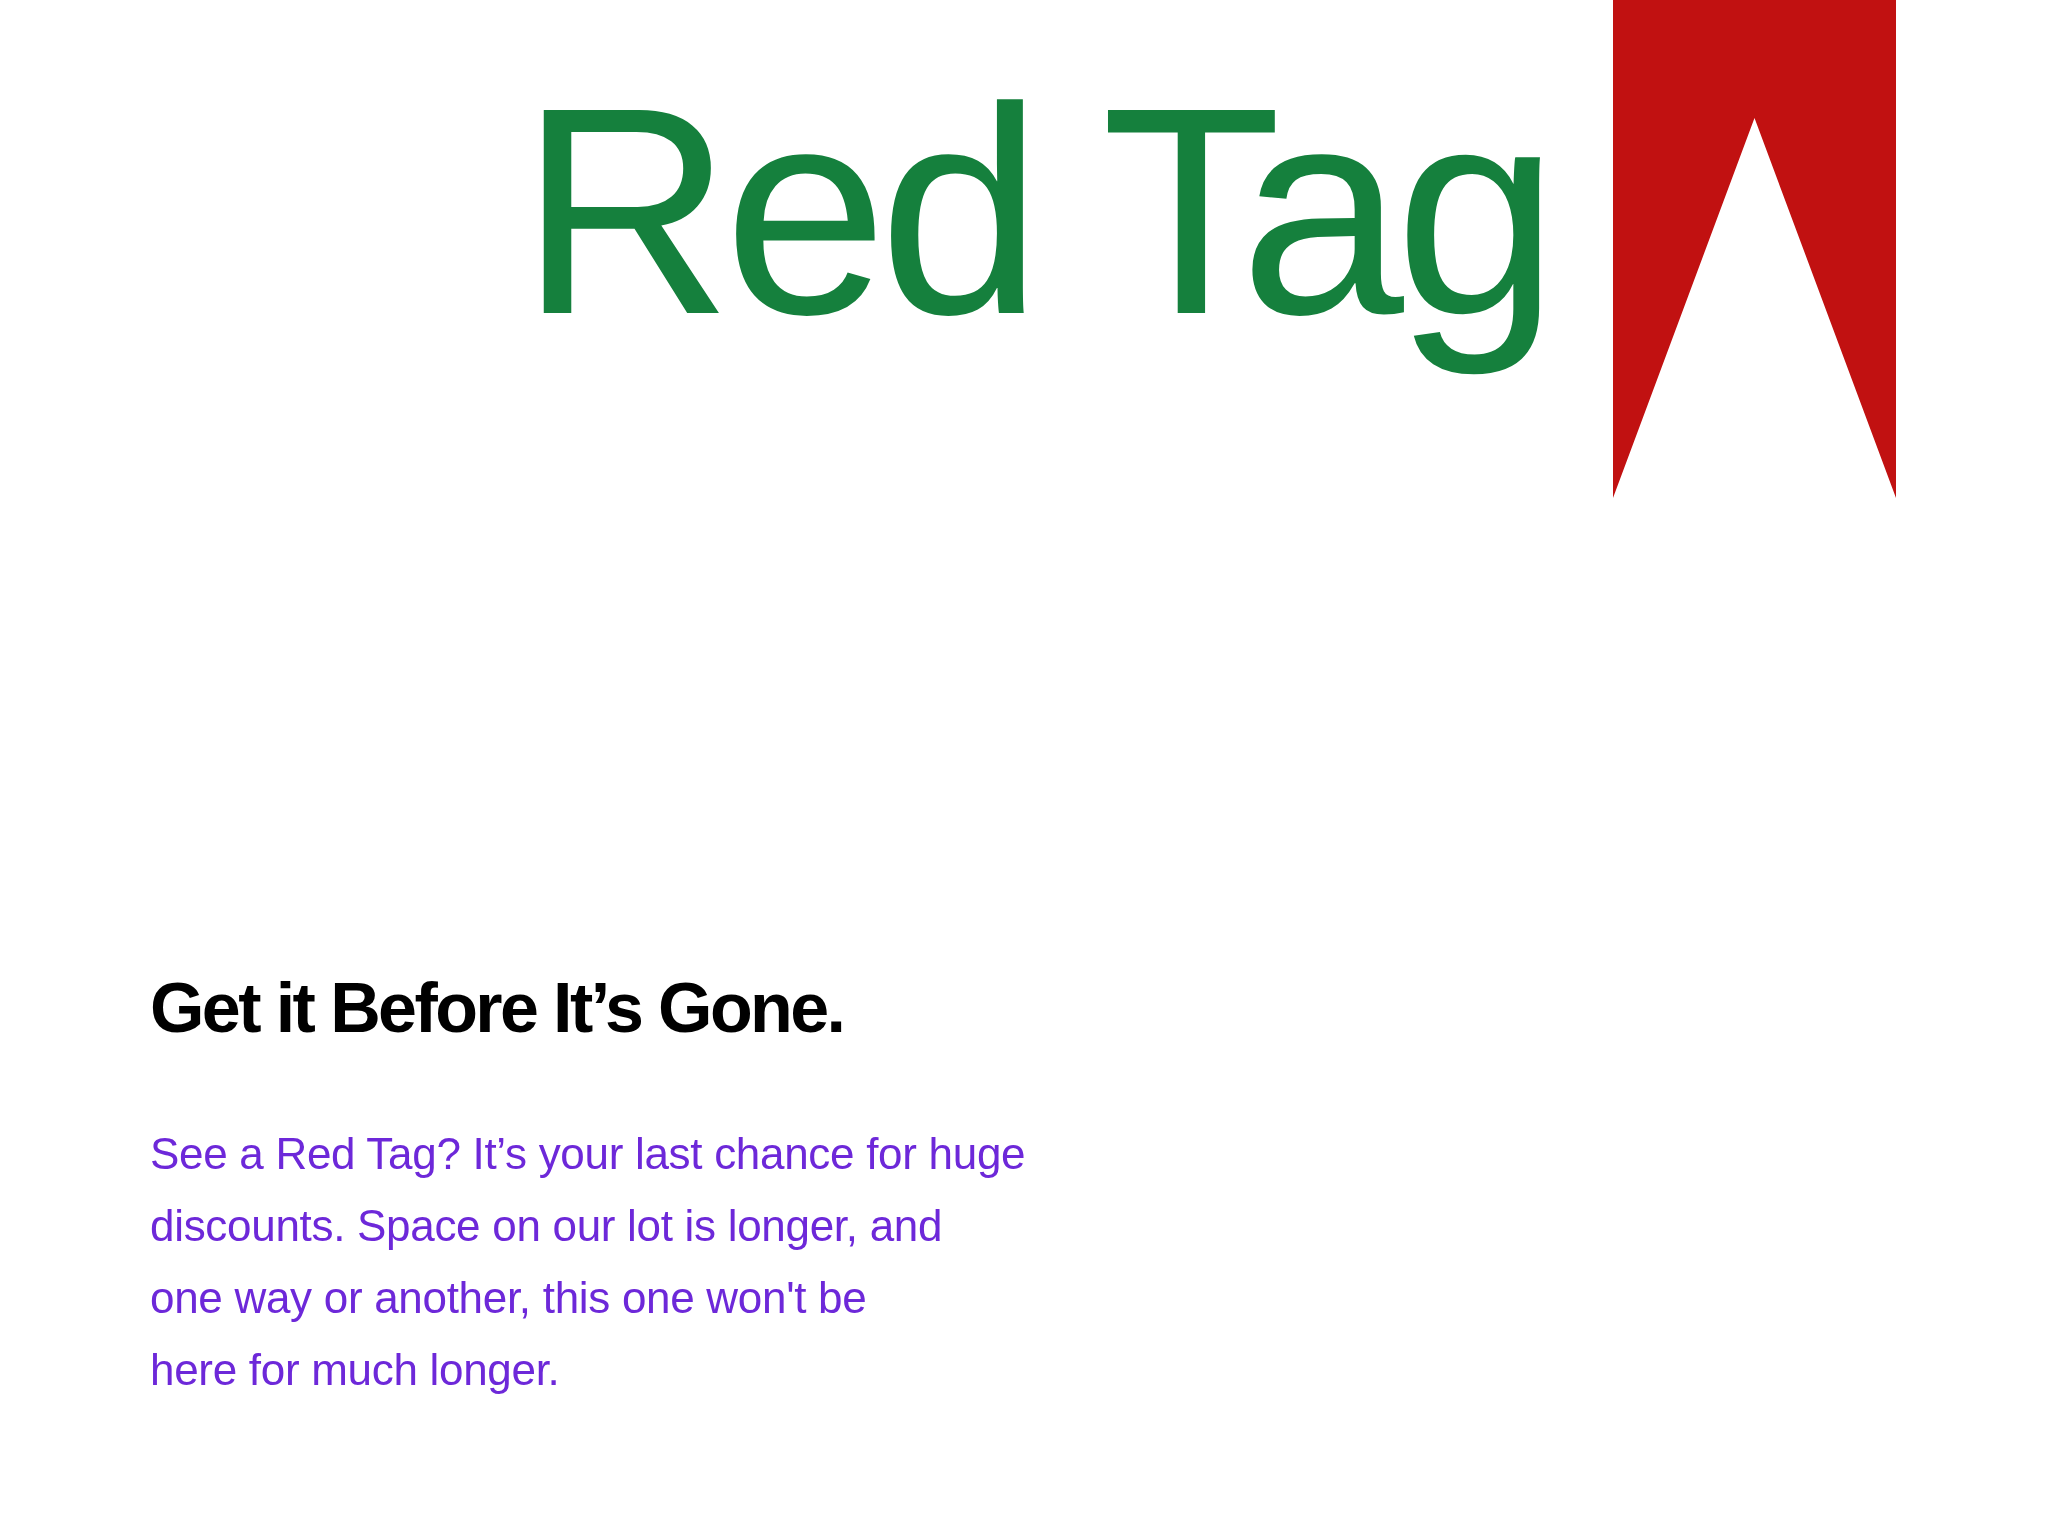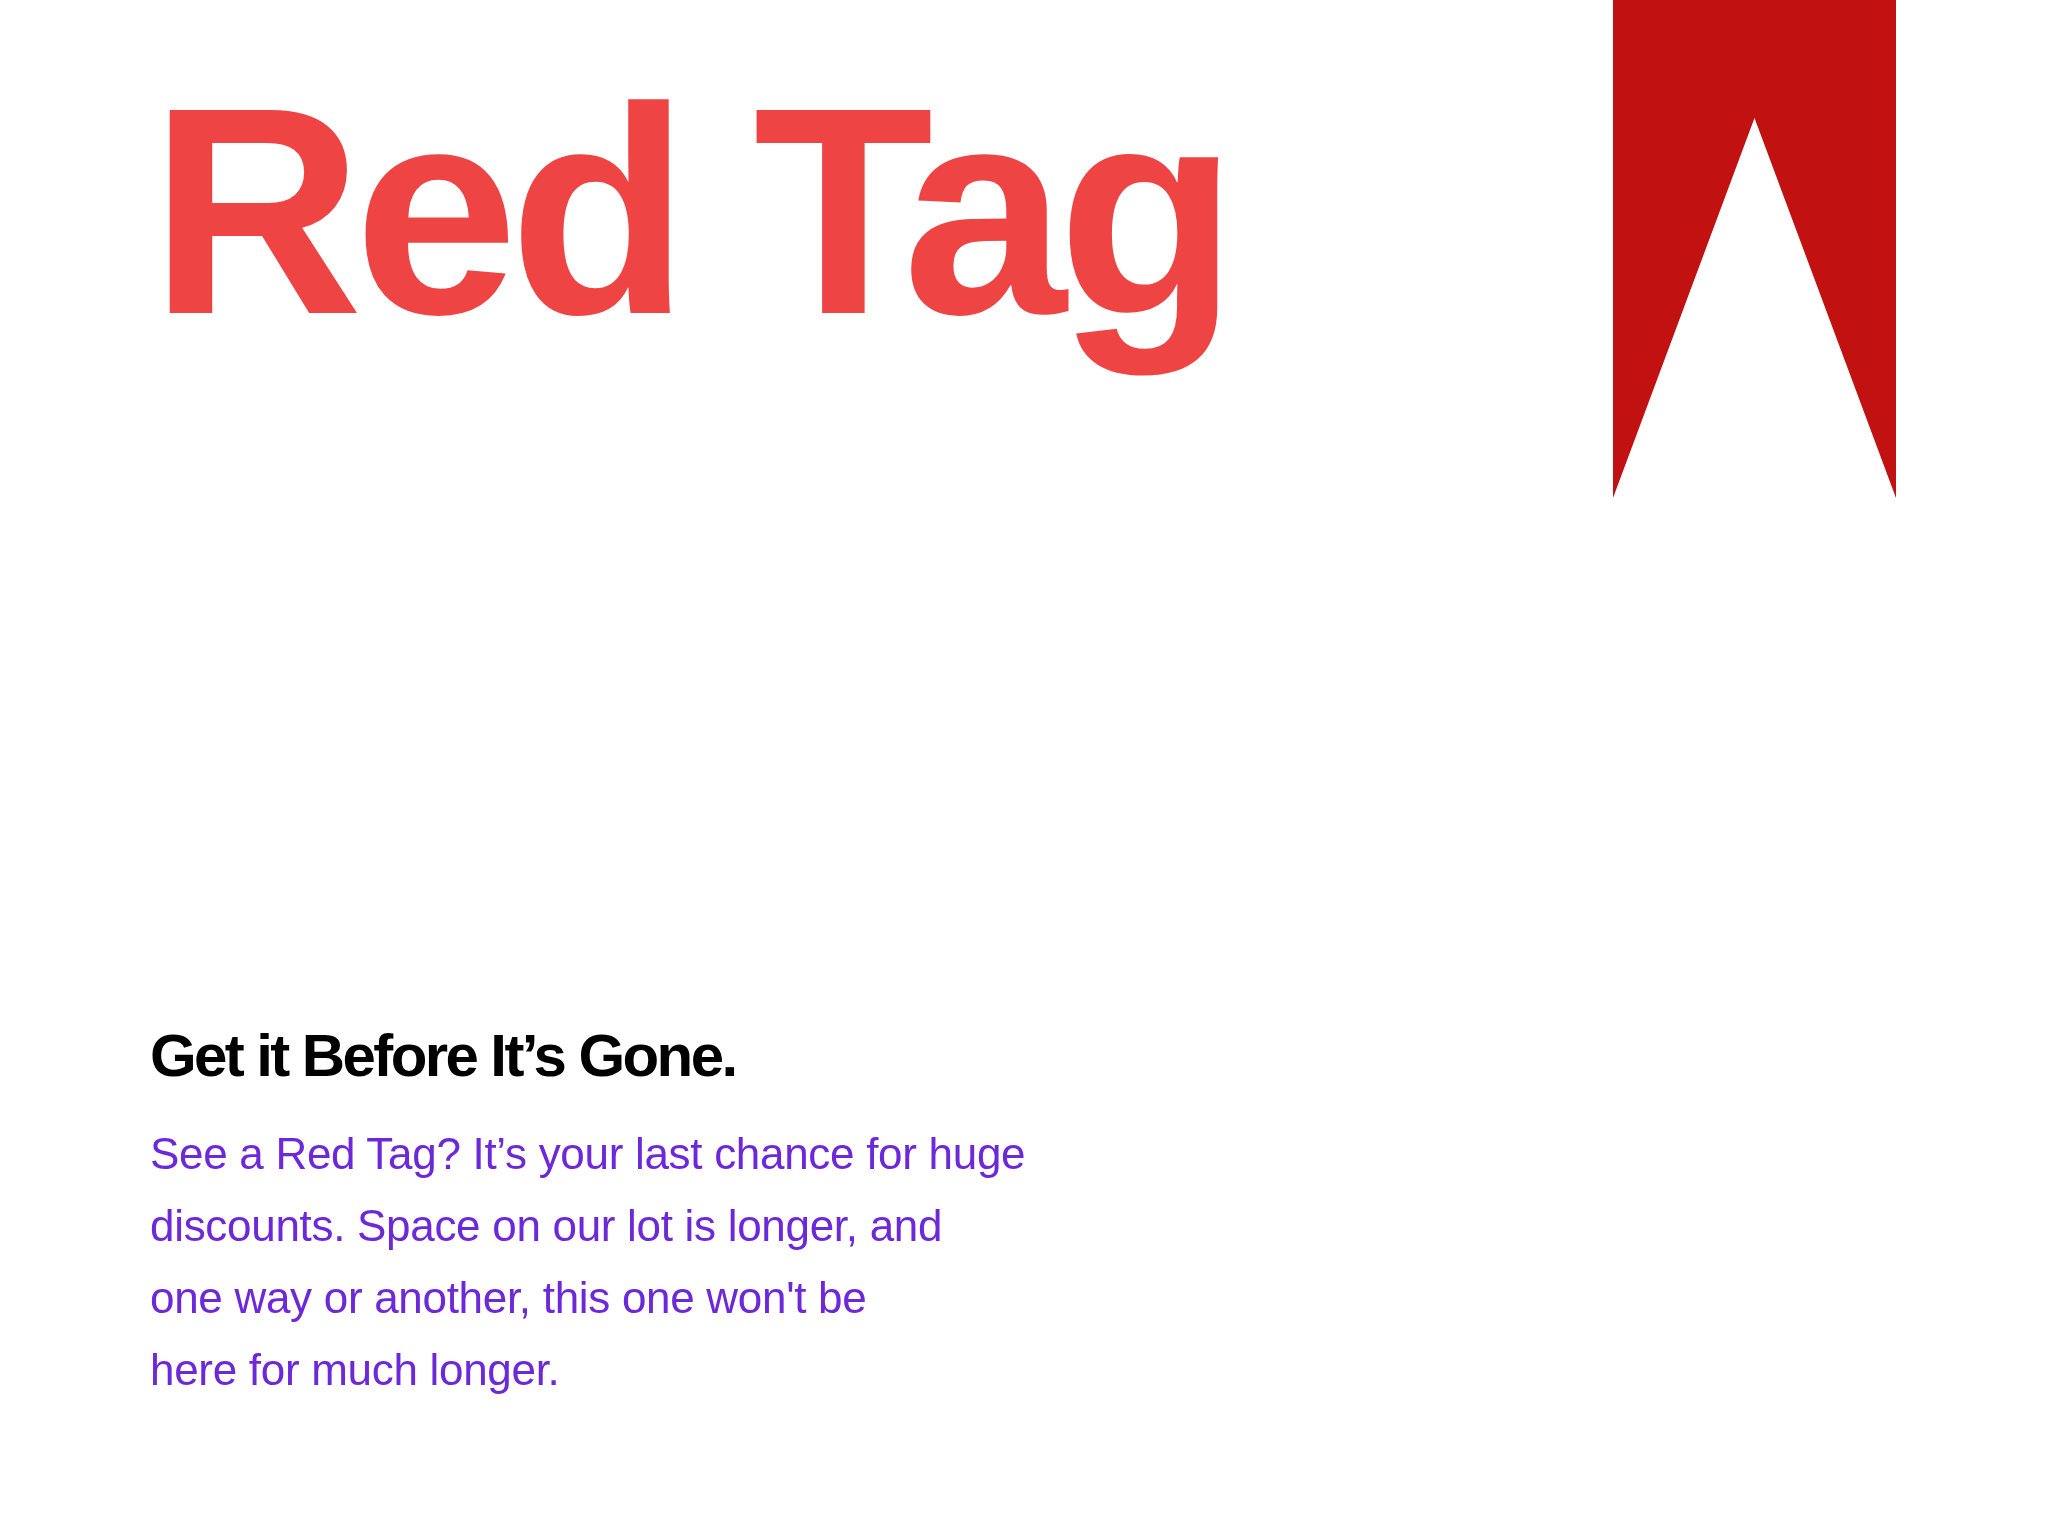--- a/index.html
+++ b/index.html
@@ -32,32 +32,33 @@
   }
 
   
   .headline {
     position: absolute;
     left: 150px;
     top: 60px;
     width: 1400px;
     font-size: 295px;
     line-height: 302px;
-    font-weight: 700;
+    font-weight: 400;
     letter-spacing: -9px;
-    color: #ef4444;
+    color: #15803d;
+    text-align: right;
   }
   .headline .hl-line { display: block; white-space: nowrap; }
 
   
   .subhead {
     position: absolute;
     left: 150px;
-    top: 1008px;
-    font-size: 60px;
+    top: 960px;
+    font-size: 70px;
     line-height: 96px;
     font-weight: 700;
     letter-spacing: -2.6px;
     color: #000000;
     white-space: nowrap;
   }
 
   
   .bodycopy {
     position: absolute;

